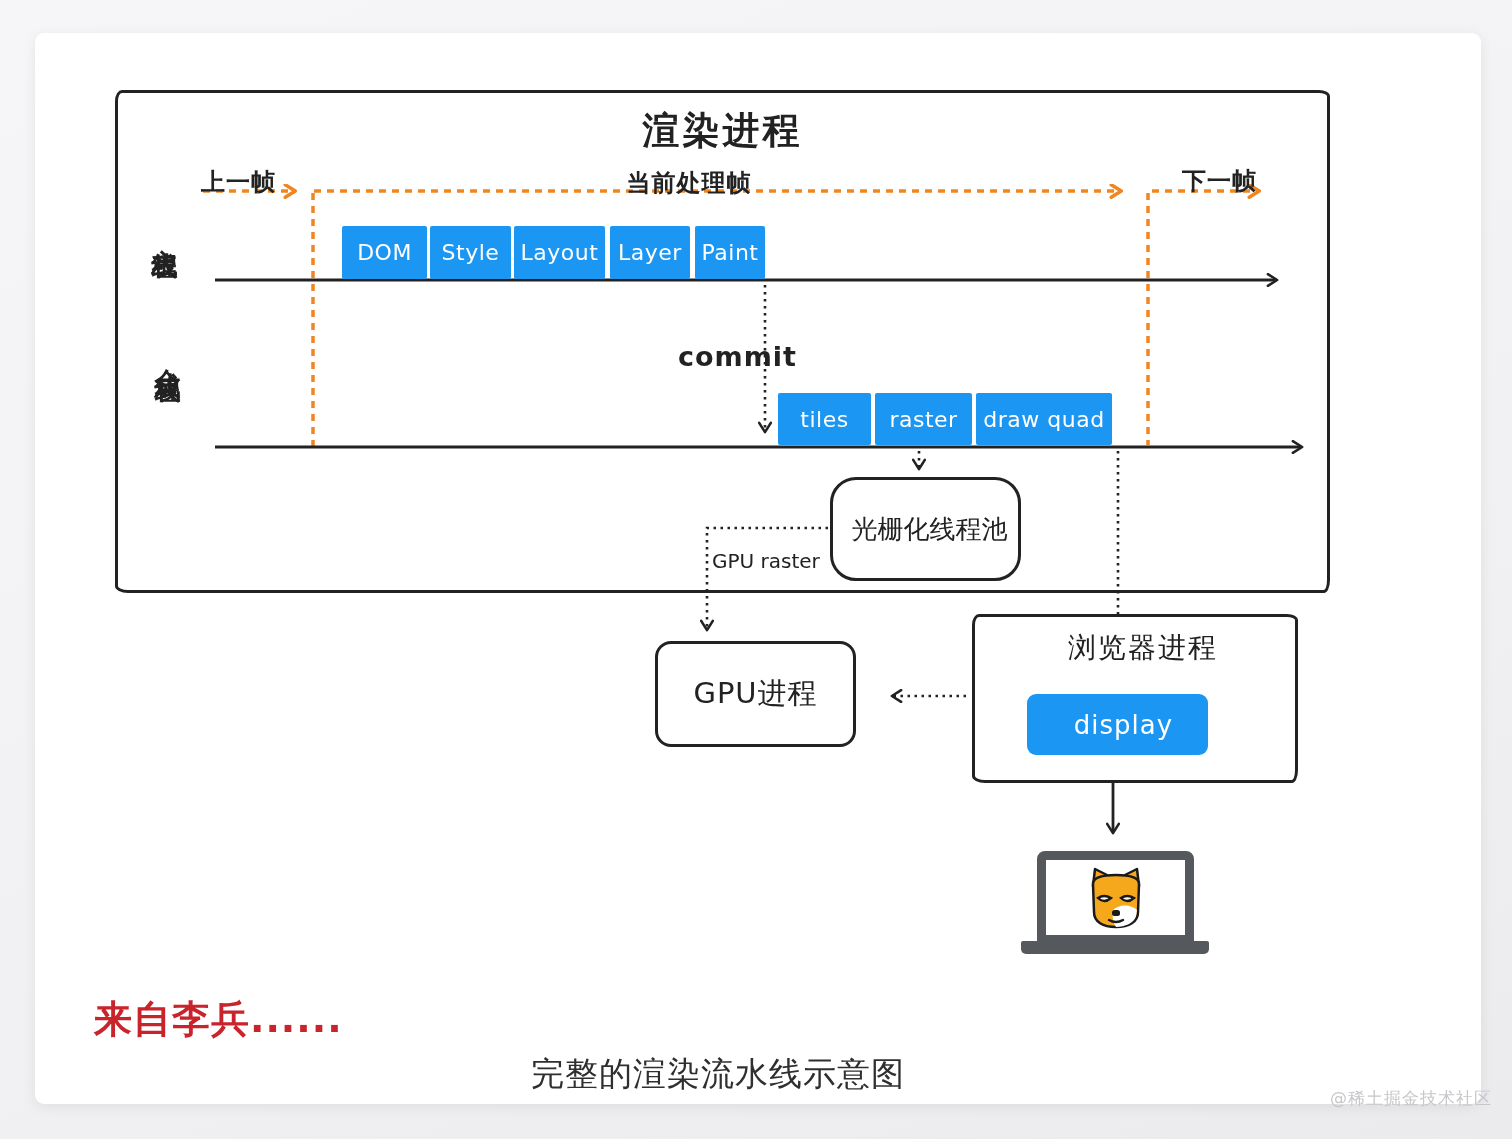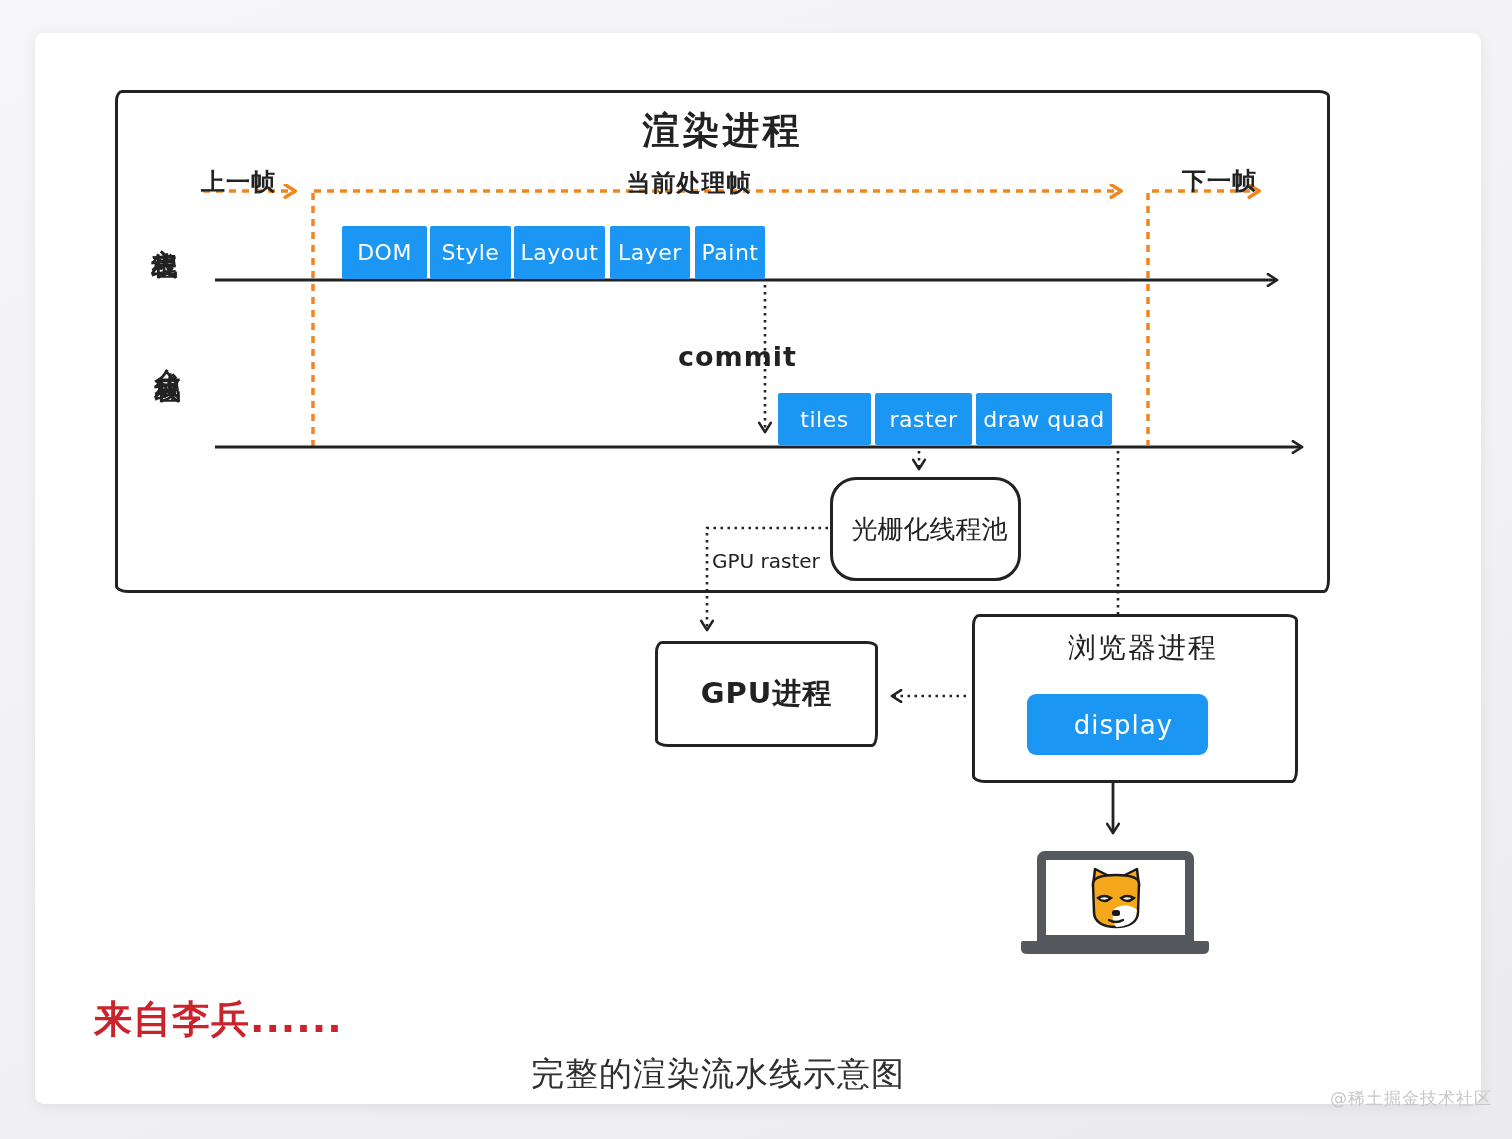--- a/index.html
+++ b/index.html
@@ -51,23 +51,23 @@
   }
   #commit-label{left:630px;top:341px;font-size:27px;font-weight:600;letter-spacing:1px;margin-left:48px;}
   #raster-pool{
     left:830px;top:477px;width:191px;height:104px;
     border:3px solid var(--ink);border-radius:26px;background:#fff;
     display:flex;align-items:center;justify-content:center;
     font-size:26px;font-weight:500;padding-left:8px;
   }
   #gpu-raster-label{left:712px;top:549px;font-size:20px;font-weight:500;}
   #gpu-process{
-    left:655px;top:641px;width:223px;height:106px;
+    left:655px;top:641px;width:201px;height:106px;
     display:flex;align-items:center;justify-content:center;
-    font-size:29px;font-weight:700;letter-spacing:1px;
+    font-size:29px;font-weight:400;letter-spacing:1px;border-radius:16px;
   }
   #browser-process{left:972px;top:614px;width:326px;height:169px;}
   #browser-process-title{
     left:972px;top:629px;width:326px;text-align:center;
     font-size:28px;font-weight:500;letter-spacing:2px;padding-left:16px;
   }
   #display-box{
     left:1027px;top:694px;width:181px;height:61px;
     background:var(--blue);color:#fff;border-radius:9px;
     display:flex;align-items:center;justify-content:center;

